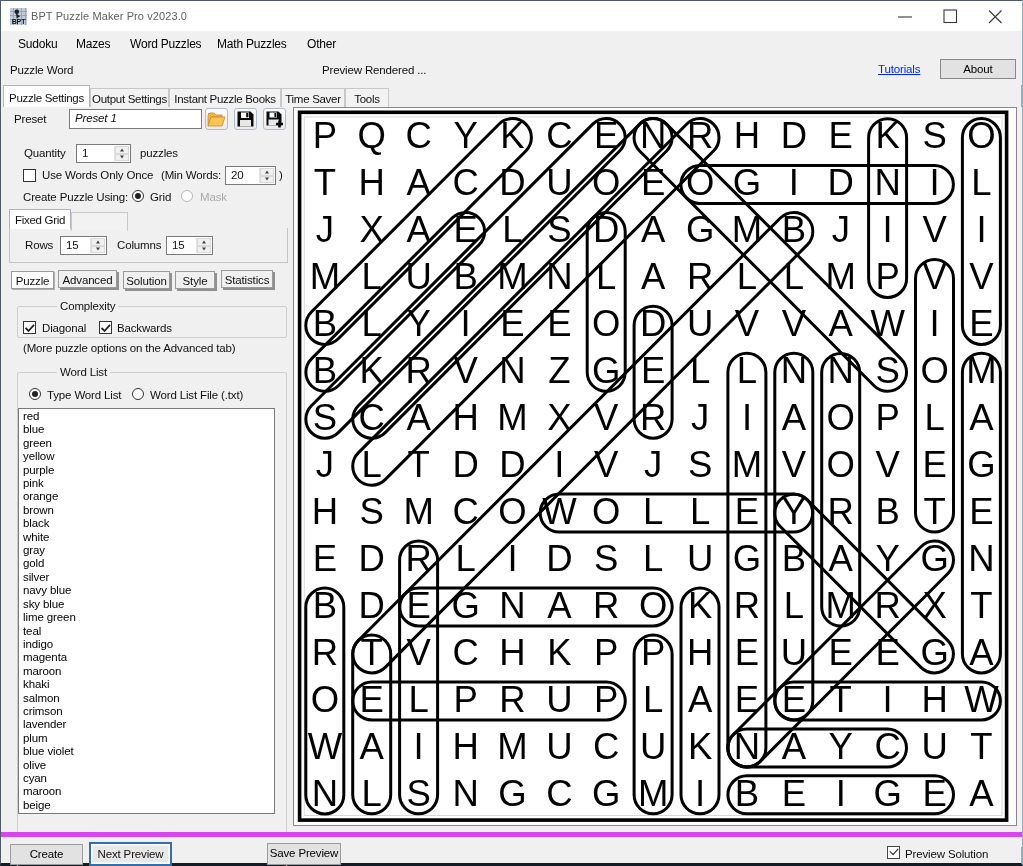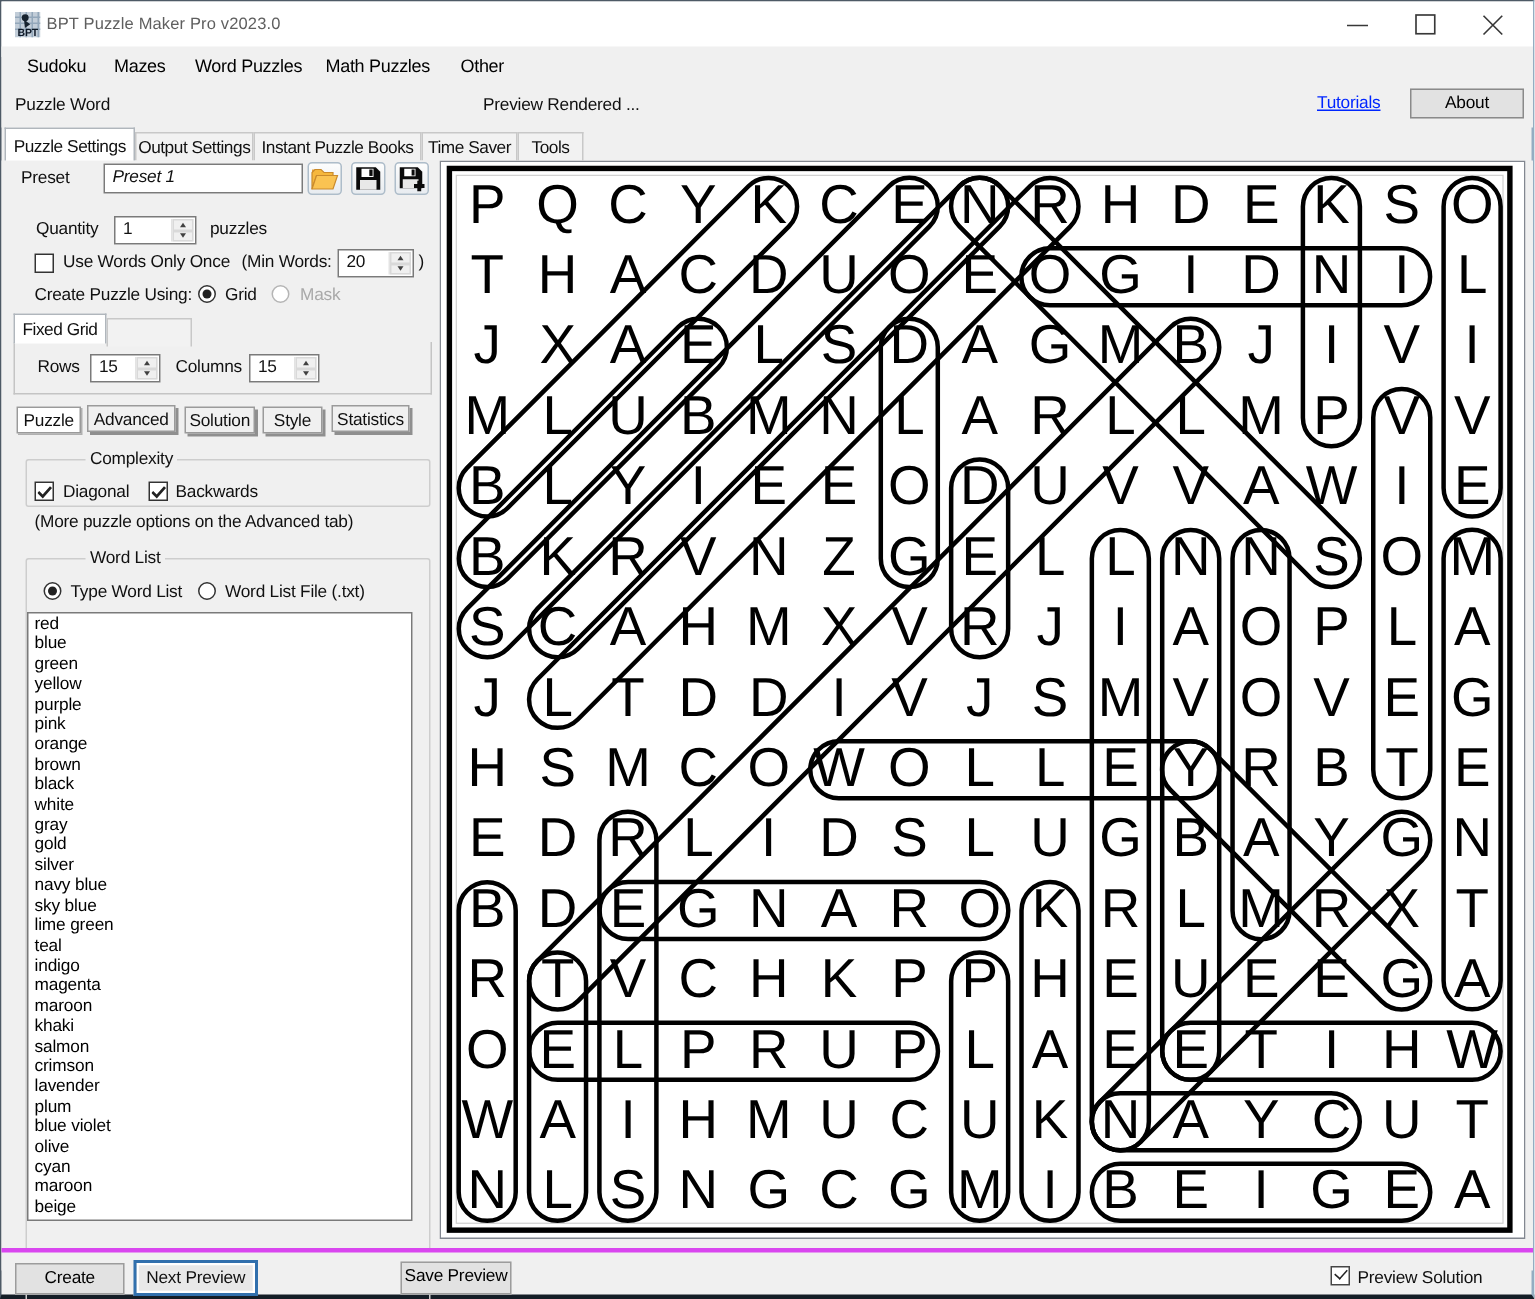--- a/index.html
+++ b/index.html
@@ -28,21 +28,21 @@
 .ad { border-left:2.2px solid transparent; border-right:2.2px solid transparent; border-top:3px solid #404040; transform:translate(-50%,-50%); }
 .cb { position:absolute; width:13px; height:13px; background:#fff; border:1px solid #333; }
 .rad { position:absolute; width:12px; height:12px; border-radius:50%; background:#fff; border:1px solid #333; }
 .rad.sel::after { content:""; position:absolute; left:2px; top:2px; width:6px; height:6px; border-radius:50%; background:#222; }
 .rad.dis { border-color:#b5b5b5; }
 .grp { position:absolute; border:1px solid #cdcdcd; border-radius:2px; }
 .grp .gl { position:absolute; left:7px; top:-7px; background:#f0f0f0; padding:0 3px;margin-left:32px; }
 .btnish { position:absolute; border:1px solid #9a9a9a; background:#f0f0f0; text-align:center; box-shadow:2px 2px 0 #8f8f8f; padding-top:2.5px; height:18px; white-space:nowrap; }
 #listbox { position:absolute; left:17px; top:408px; width:257px; height:406px; background:#fff; border:1px solid #7a7a7a; overflow:hidden; padding:1px 0 0 4px; }
 .li { height:13.42px; font-size:11.5px; line-height:13.3px; color:#000; letter-spacing:-0.1px; }
-#botbar { position:absolute; left:1px; right:1px; top:832px; height:15px; background:#f0f0f0; border-top:3px solid #d946ef; }
+#botbar { position:absolute; left:1px; right:1px; top:832px; height:15px; background:#f0f0f0; border-top:5px solid #d946ef; }
 .btn { position:absolute; background:#e9e9e9; border:1px solid #9c9c9c; text-align:center; color:#000; padding-top:3px; height:21px; white-space:nowrap; }
 .chk { position:absolute; width:13px; height:13px; background:#fff; border:1px solid #454545; }
 .chk.on::after { content:""; position:absolute; left:2px; top:1px; width:7px; height:4px; border-left:1.8px solid #222; border-bottom:1.8px solid #222; transform:rotate(-48deg); }
 svg text { font-family:"Liberation Sans",sans-serif; }
 </style></head>
 <body>
 <div id="win"></div>
 <div id="titlebar">
  <svg class="abs" style="left:9px;top:7px" width="17" height="17" viewBox="0 0 17 17">
   <rect x="0" y="0" width="17" height="17" fill="#c2cdd8"></rect>

